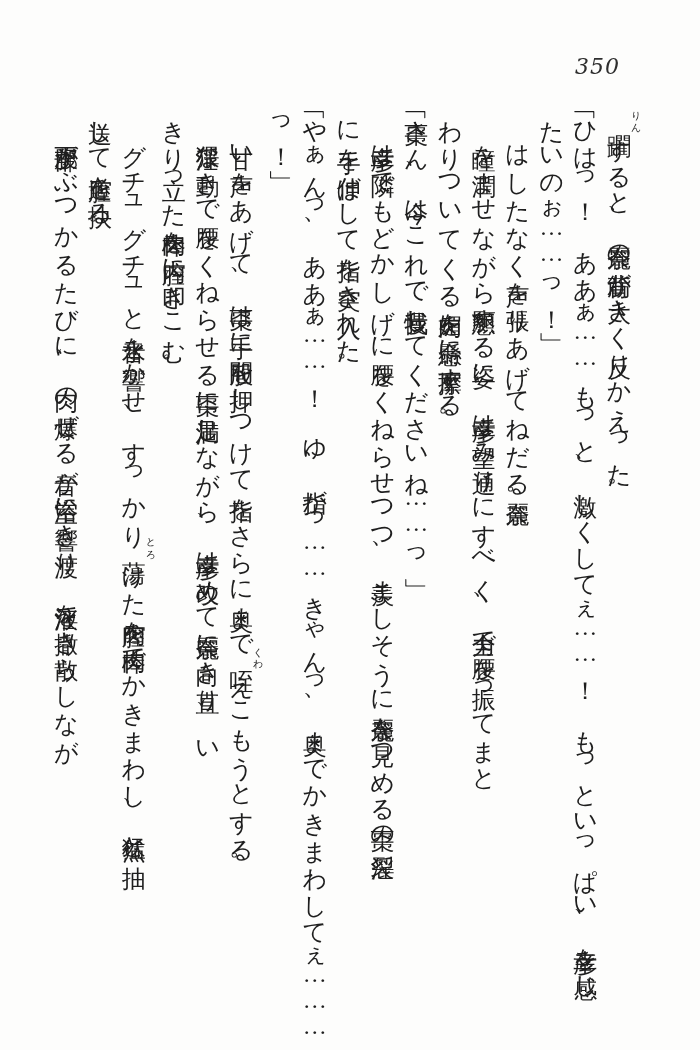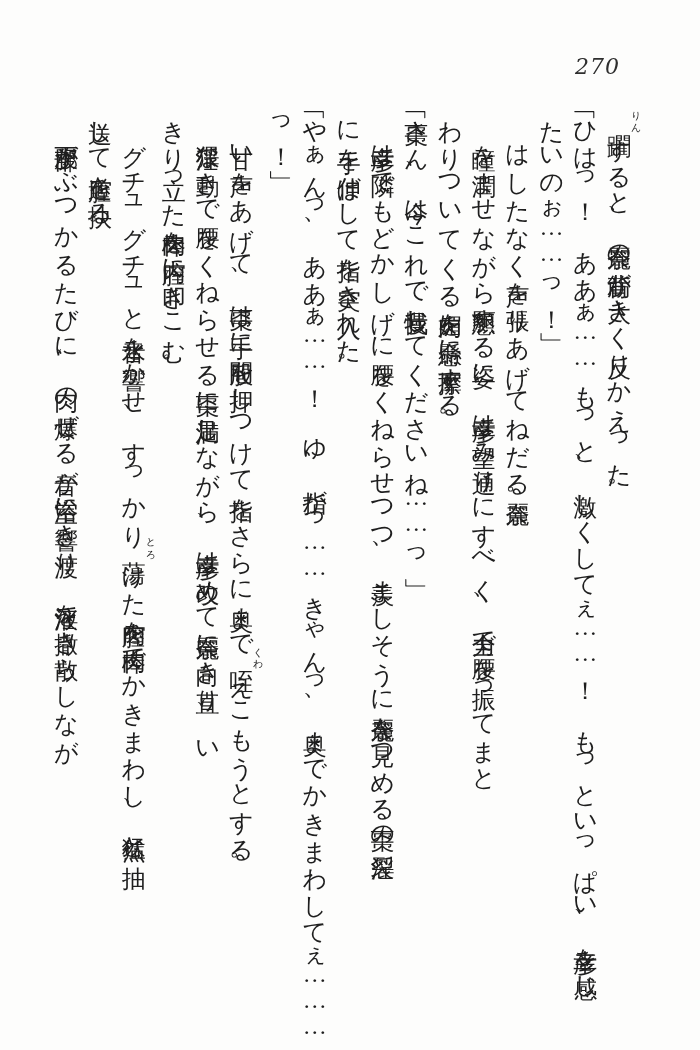--- a/index.html
+++ b/index.html
@@ -56,21 +56,21 @@
     font-size: 10px;
     color: #1e1e1e;
     letter-spacing: 0;
     text-orientation: upright;
   }
 </style>
 </head>
 <body>
 
 <div class="page">
-  <div class="page-number">270</div>
+  <div class="page-number">350</div>
   <div class="text-area">
       <p class="line"><ruby>躙<rt>りん</rt></ruby>すると、麗奈の背筋が大きく反りかえった。</p>
       <p class="line">「ひはっ！　ああぁ……もっと、激しくしてぇ……！　もっといっぱい、幸彦を感じ</p>
       <p class="line">たいのぉ……っ！」</p>
       <p class="line indent">はしたなく声を張りあげてねだる麗奈。</p>
       <p class="line indent">瞳を潤ませながら懇願する姿に、幸彦は望み通りにすべく、全力で腰を振ってまと</p>
       <p class="line">わりついてくる媚肉を懸命に摩擦する。</p>
       <p class="line">「棗さん、今はこれで我慢してくださいね……っ」</p>
       <p class="line indent">幸彦は隣でもどかしげに腰をくねらせつつ、羨ましそうに麗奈を見つめる棗の淫裂</p>
       <p class="line">に手を伸ばして指を突き入れた。</p>

